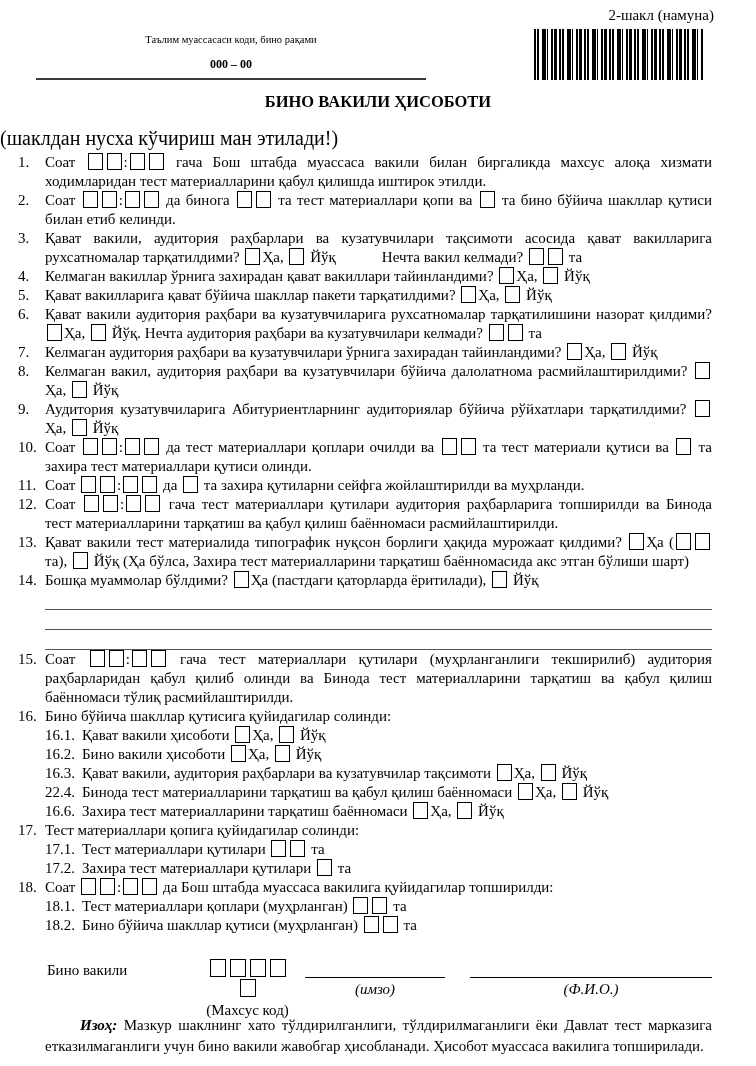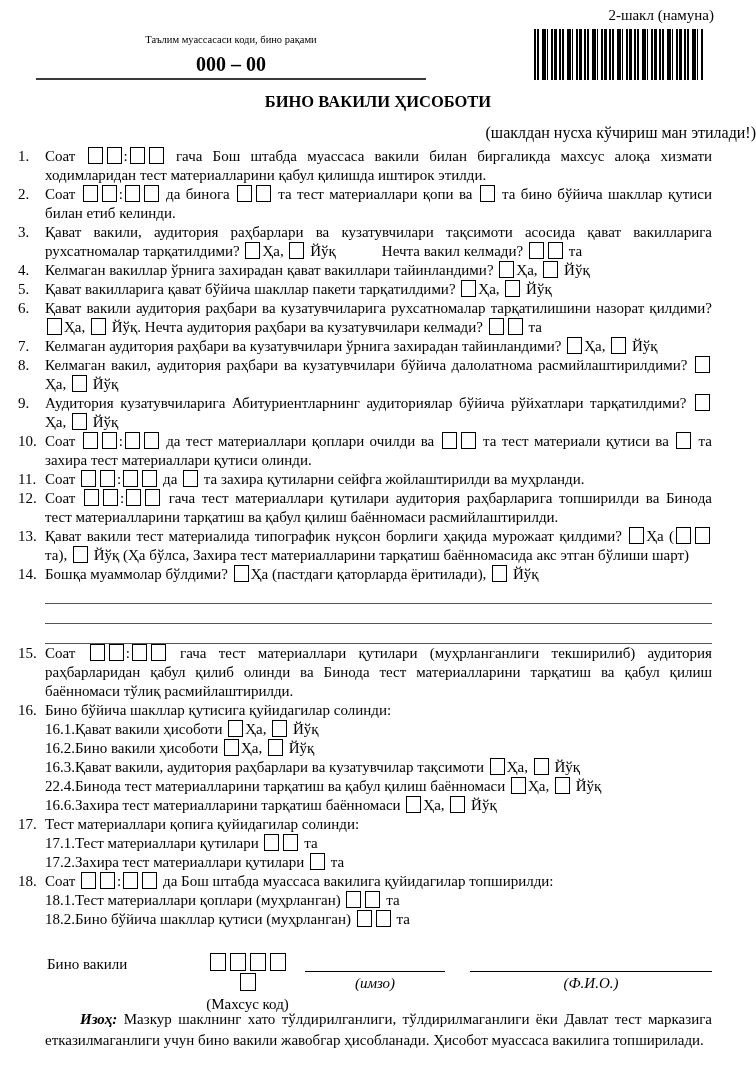--- a/index.html
+++ b/index.html
@@ -10,35 +10,35 @@
     position:relative;
   }
   .page{padding-top:6px;}
   .form-label{ text-align:right; padding-right:42px; font-size:15px;margin-left:35px; }
   .header-row{ display:flex; align-items:flex-end; margin-top:4px; }
   .code-block{
     width:390px; margin-left:36px; text-align:center;
     border-bottom:2px solid #3a3a3a; padding-bottom:4px;
   }
   .code-caption{ font-size:10.5px; line-height:12px; }
-  .code-value{ font-weight:bold; font-size:20px; margin-top:9px; }
+  .code-value{ font-weight:bold; font-size:12px; margin-top:9px; }
   .barcode{
     margin-left:108px; width:170px; height:51px; margin-bottom:0;
     background:repeating-linear-gradient(90deg,
       #000 0 2px,#fff 2px 3px,#000 3px 5px,#fff 5px 8px,
       #000 8px 12px,#fff 12px 13px,#000 13px 14px,#fff 14px 17px,
       #000 17px 19px,#fff 19px 20px,#000 20px 23px,#fff 23px 25px);
   }
   .title{ text-align:center; font-weight:bold; font-size:16.5px; margin-top:12px; }
-  .subtitle{ text-align:right; font-size:16px; margin-top:12px; }
+  .subtitle{ text-align:left; font-size:20px; margin-top:18px; }
   #items{ margin-top:5px; }
   .item{ position:relative; margin-left:18px; margin-right:44px; padding-left:27px; text-align:justify;}
   .item .num{ position:absolute; left:0; top:0; }
   .item.sub{ margin-left:45px; margin-right:44px; padding-left:0; text-align:left;}
-  .item.sub .num{ position:static; }
+  .item.sub .num{ position:static; margin-right:7px; }
   .box{
     display:inline-block; width:13px; height:15px;
     border:1.5px solid #000; vertical-align:-3px; margin:0 2px;
     background:#fff; box-sizing:content-box;
   }
   .gap{ display:inline-block; width:46px; }
   .writeline{
     margin-left:45px; margin-right:44px; height:19px;
     border-bottom:1.5px solid #555;
   }

